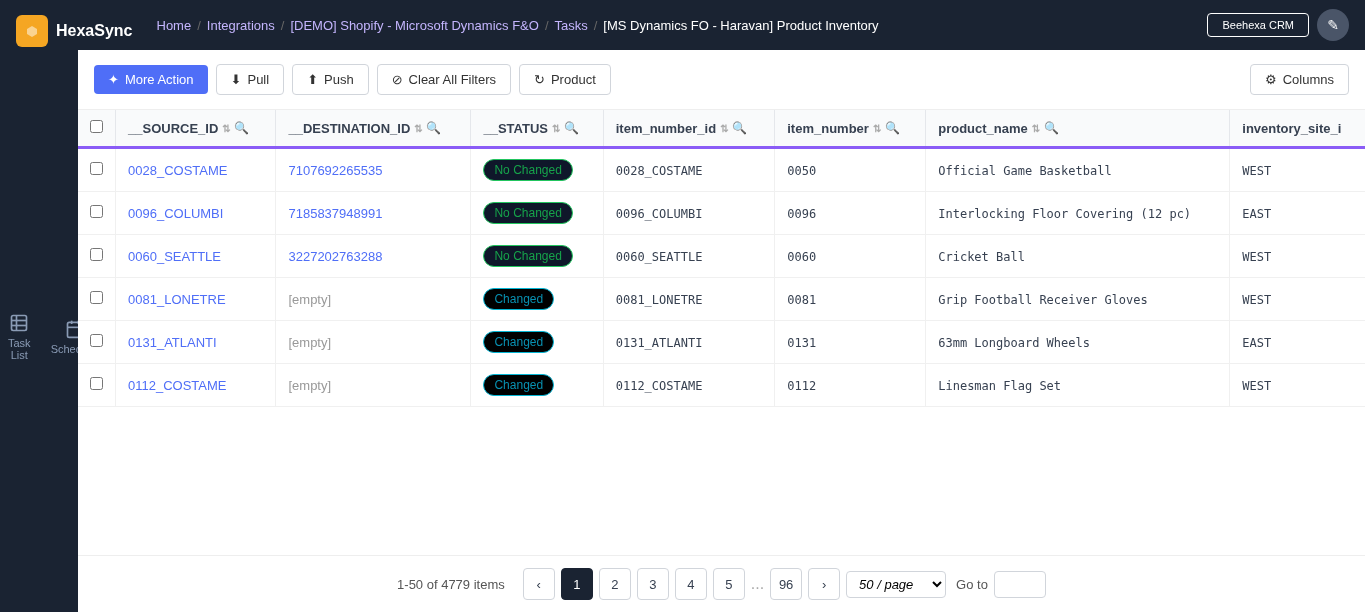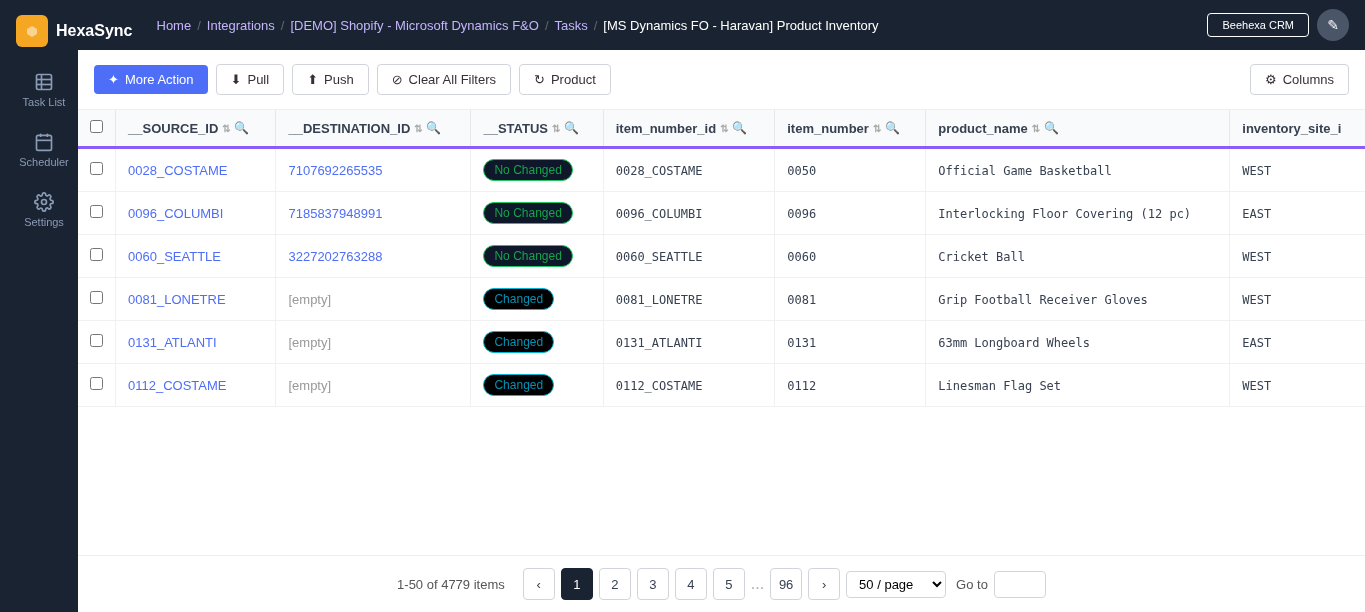--- a/index.html
+++ b/index.html
@@ -48,22 +48,22 @@
       display: flex; align-items: center; justify-content: center;
       color: #fff; font-size: 14px; cursor: pointer;
     }
 
     
     .layout { display: flex; height: calc(100vh - 50px); }
     .sidebar {
       width: 78px;
       background: #1a2332;
       display: flex;
-      flex-direction: column;
-      align-items: flex-end;
+      flex-direction: row;
+      align-items: center;
       padding-top: 12px;
       gap: 4px;
     }
     .sidebar-item {
       display: flex; flex-direction: column; align-items: center;
       color: #8a9bb5; padding: 10px 8px; border-radius: 6px;
       cursor: pointer; width: 68px; text-align: center; gap: 4px; font-size: 11px;
     }
     .sidebar-item svg { width: 20px; height: 20px; }
 
@@ -129,21 +129,21 @@
     .page-info { color: #555; font-size: 13px; margin-right: 12px; }
     .pg-btn {
       width: 32px; height: 32px; border: 1px solid #d1d5db; background: #fff;
       border-radius: 4px; cursor: pointer; font-size: 13px; color: #374151;
       display: flex; align-items: center; justify-content: center;
     }
     .pg-btn.active { background: #1a2332; color: #fff; border-color: #1a2332; }
     .pg-dots { color: #aaa; font-size: 16px; display: flex; align-items: center; }
     .per-page-select {
       border: 1px solid #d1d5db; border-radius: 4px; padding: 4px 8px; font-size: 13px;
-      background: #fff; cursor: pointer;
+      background: #fff; cursor: pointer; font-style: italic;
     }
     .goto-input {
       width: 52px; border: 1px solid #d1d5db; border-radius: 4px; padding: 5px 8px; font-size: 13px;
     }
   </style>
 </head>
 <body>
 
 <nav class="topnav">
   <div class="topnav-logo">

